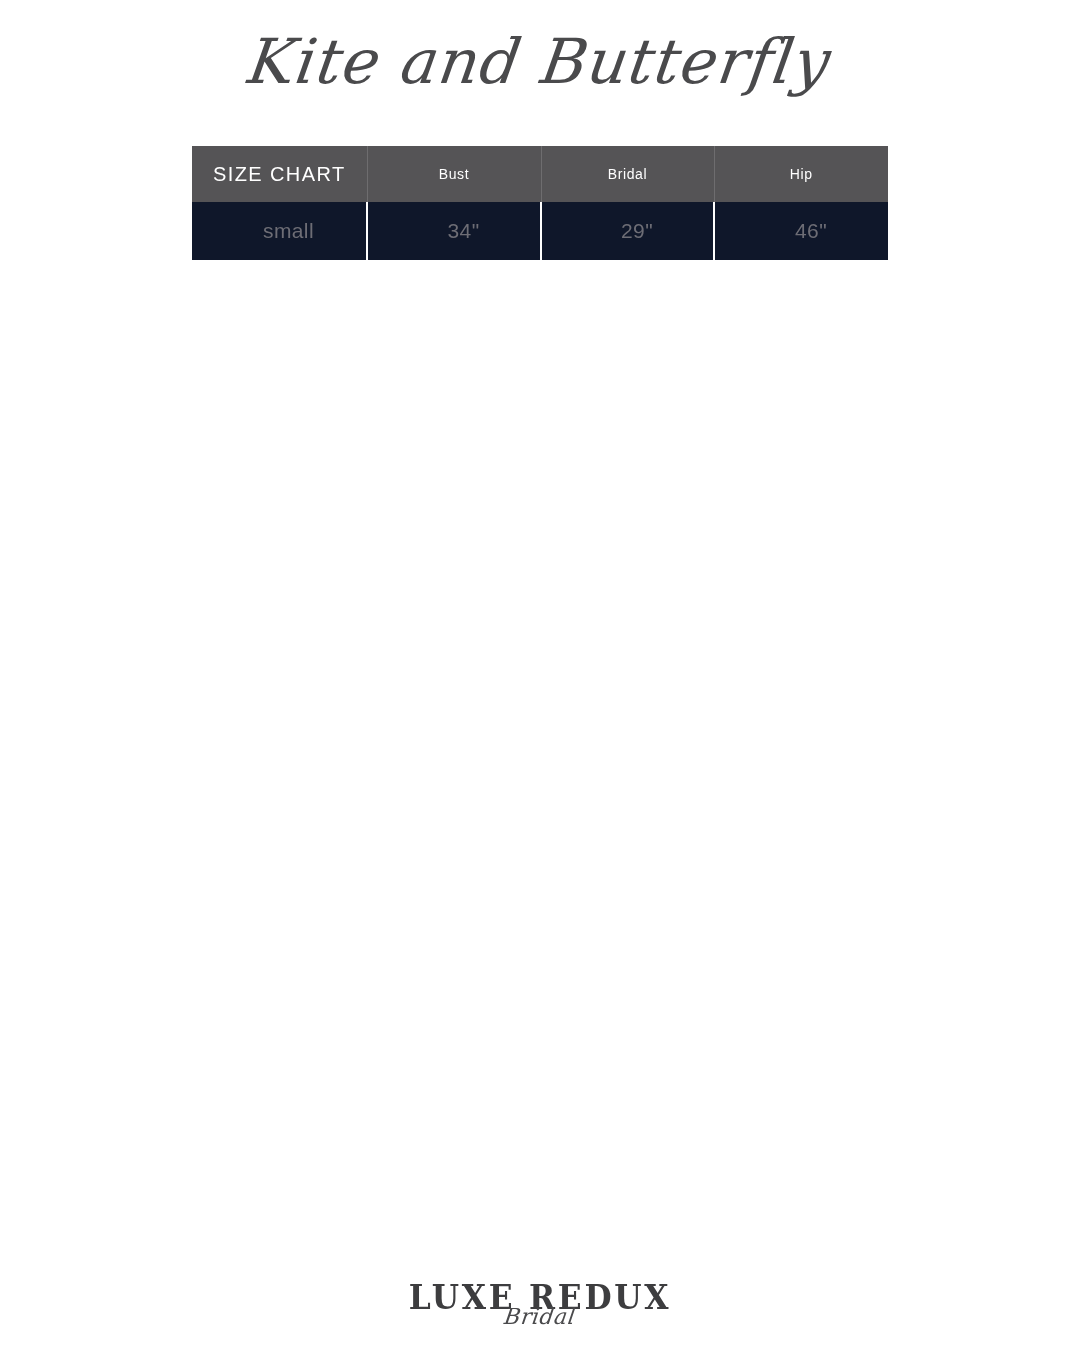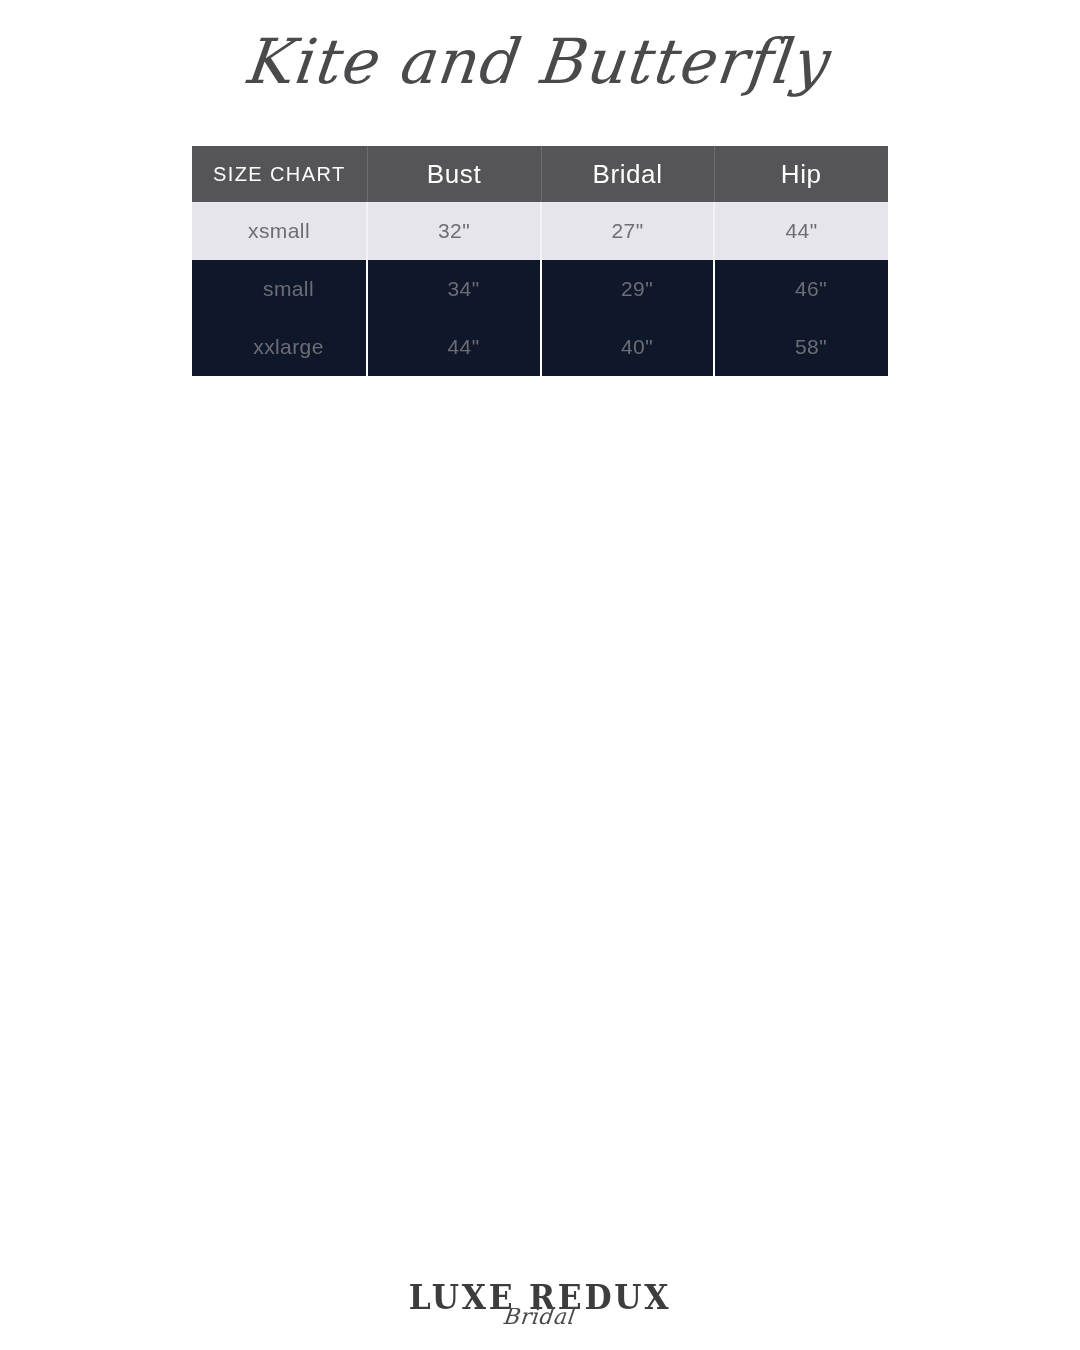--- a/index.html
+++ b/index.html
@@ -55,21 +55,21 @@
   }
   table.size-chart col.c-size  { width: 175px; }
   table.size-chart col.c-bust  { width: 174px; }
   table.size-chart col.c-waist { width: 173px; }
   table.size-chart col.c-hip   { width: 174px; }
 
   table.size-chart thead th {
     background: #555456;
     color: #ffffff;
     font-weight: 400;
-    font-size: 26px;
+    font-size: 14px;
     letter-spacing: 0.6px;
     height: 56px;
     padding: 0;
     text-align: center;
     vertical-align: middle;
     border-right: 1px solid #6e6d6f;
   }
   table.size-chart thead th:last-child { border-right: none; margin-top: 31px; }
   table.size-chart thead th.size-col {
     font-size: 20px;
@@ -141,37 +141,25 @@
       </colgroup>
       <thead>
         <tr>
           <th class="size-col">SIZE CHART</th>
           <th>Bust</th>
           <th>Bridal</th>
           <th>Hip</th>
         </tr>
       </thead>
       <tbody>
-        <tr class="row-light">
-          <td>xsmall</td>
-          <td>32"</td>
-          <td>27"</td>
-          <td>44"</td>
-        </tr>
         <tr class="row-dark">
           <td>small</td>
           <td>34"</td>
           <td>29"</td>
           <td>46"</td>
-        </tr>
-        <tr class="row-dark">
-          <td>xxlarge</td>
-          <td>44"</td>
-          <td>40"</td>
-          <td>58"</td>
         </tr>
       </tbody>
     </table>
   </div>
 
   <div class="footer-logo">
     <span class="logo-main">LUXE REDUX</span>
     <span class="logo-sub">Bridal</span>
   </div>
 

